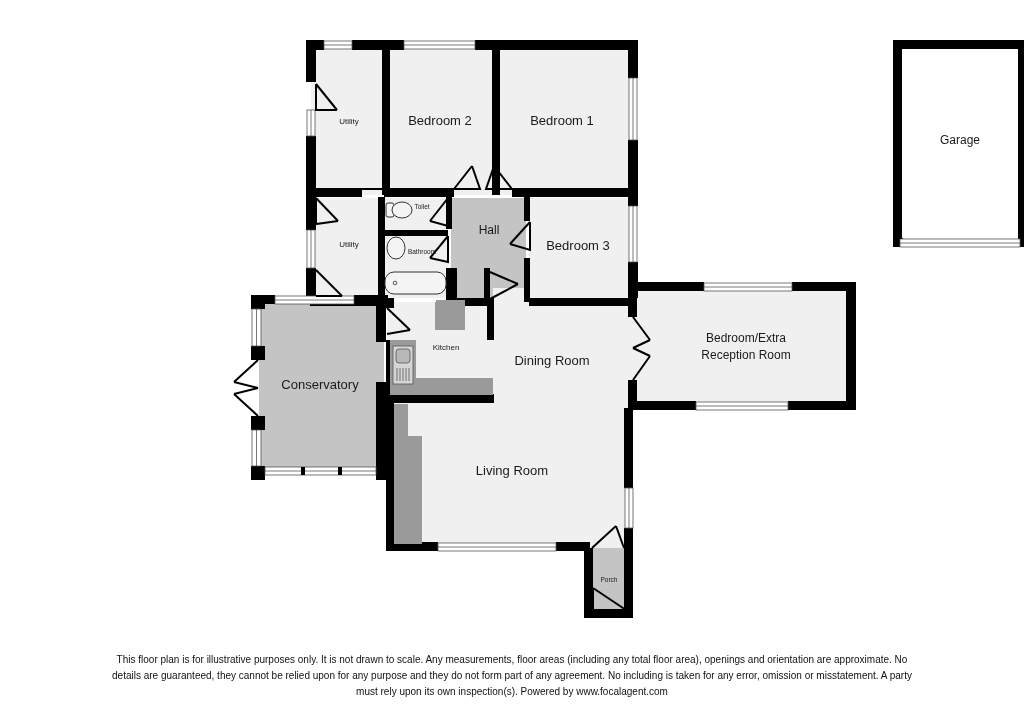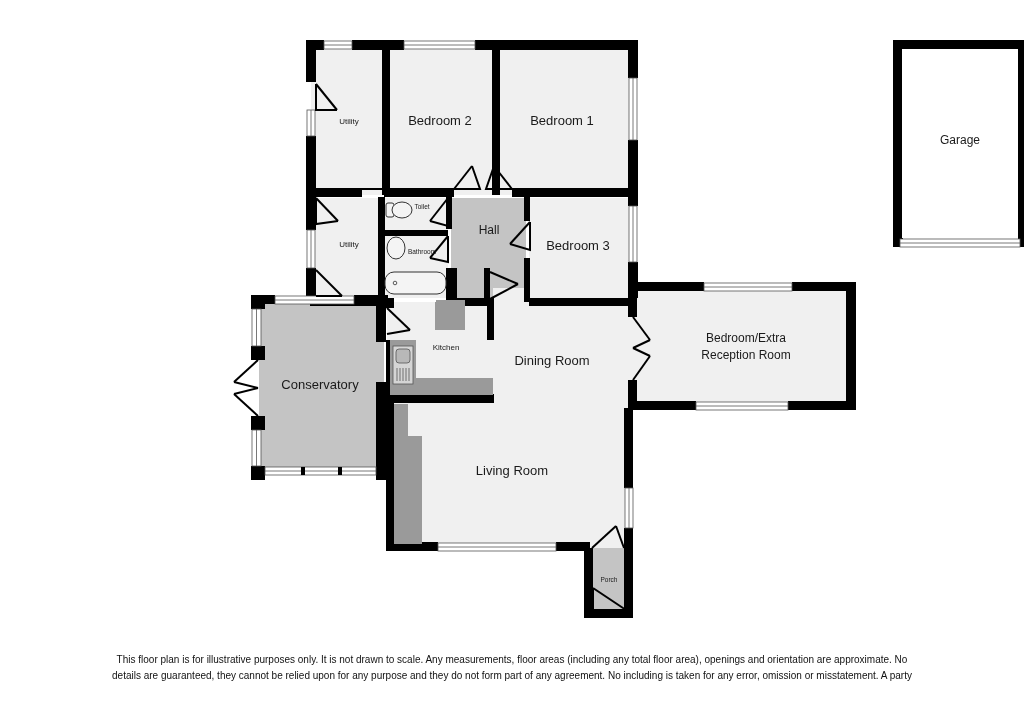--- a/index.html
+++ b/index.html
@@ -346,13 +346,14 @@
     <text class="room-label lbl-md" x="714" y="339">Bedroom/Extra</text>
     <text class="room-label lbl-md" x="714" y="356">Reception Room</text>
   </g>
 
 </svg>
 </div>
 
 <div id="disclaimer">
   <p>This floor plan is for illustrative purposes only. It is not drawn to scale. Any measurements, floor areas (including any total floor area), openings and orientation are approximate. No</p>
   <p>details are guaranteed, they cannot be relied upon for any purpose and they do not form part of any agreement. No including is taken for any error, omission or misstatement. A party</p>
+  <p>must rely upon its own inspection(s). Powered by www.focalagent.com</p>
 </div>
 
 </body></html>

